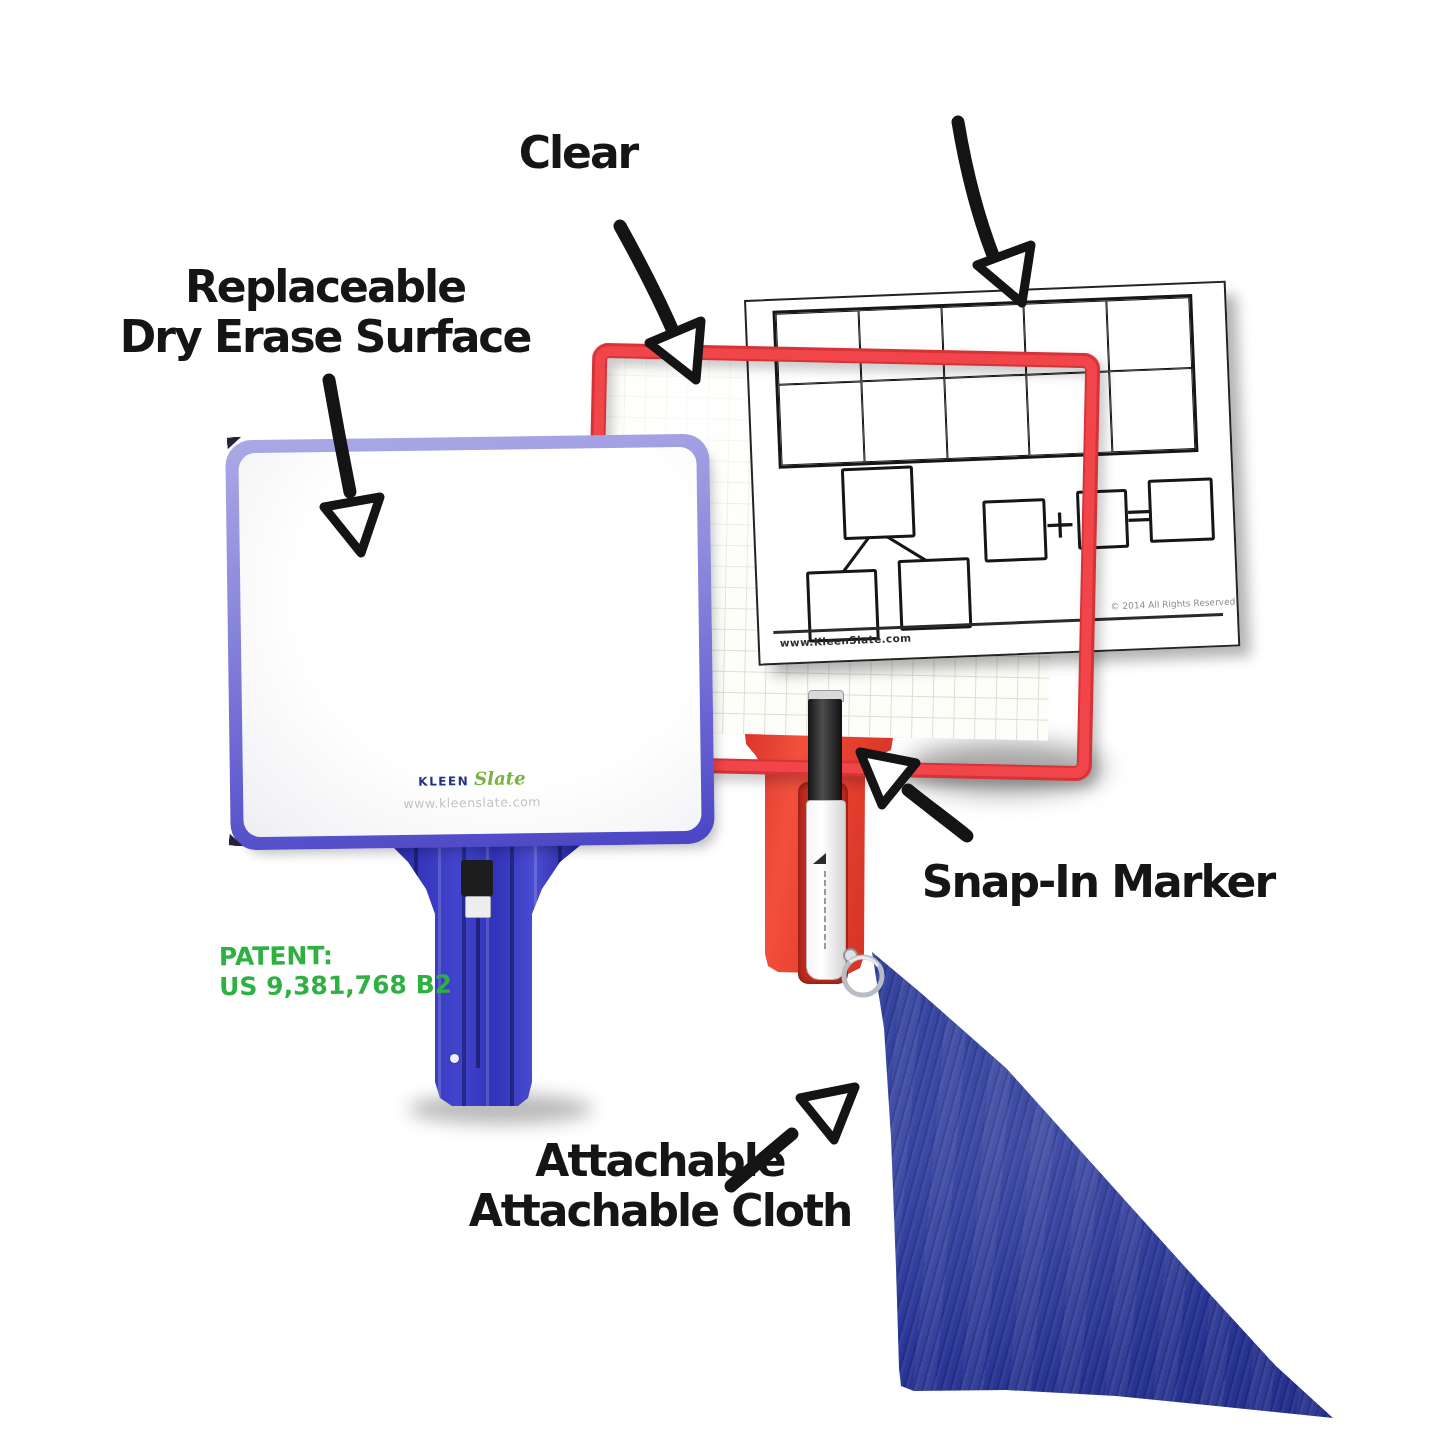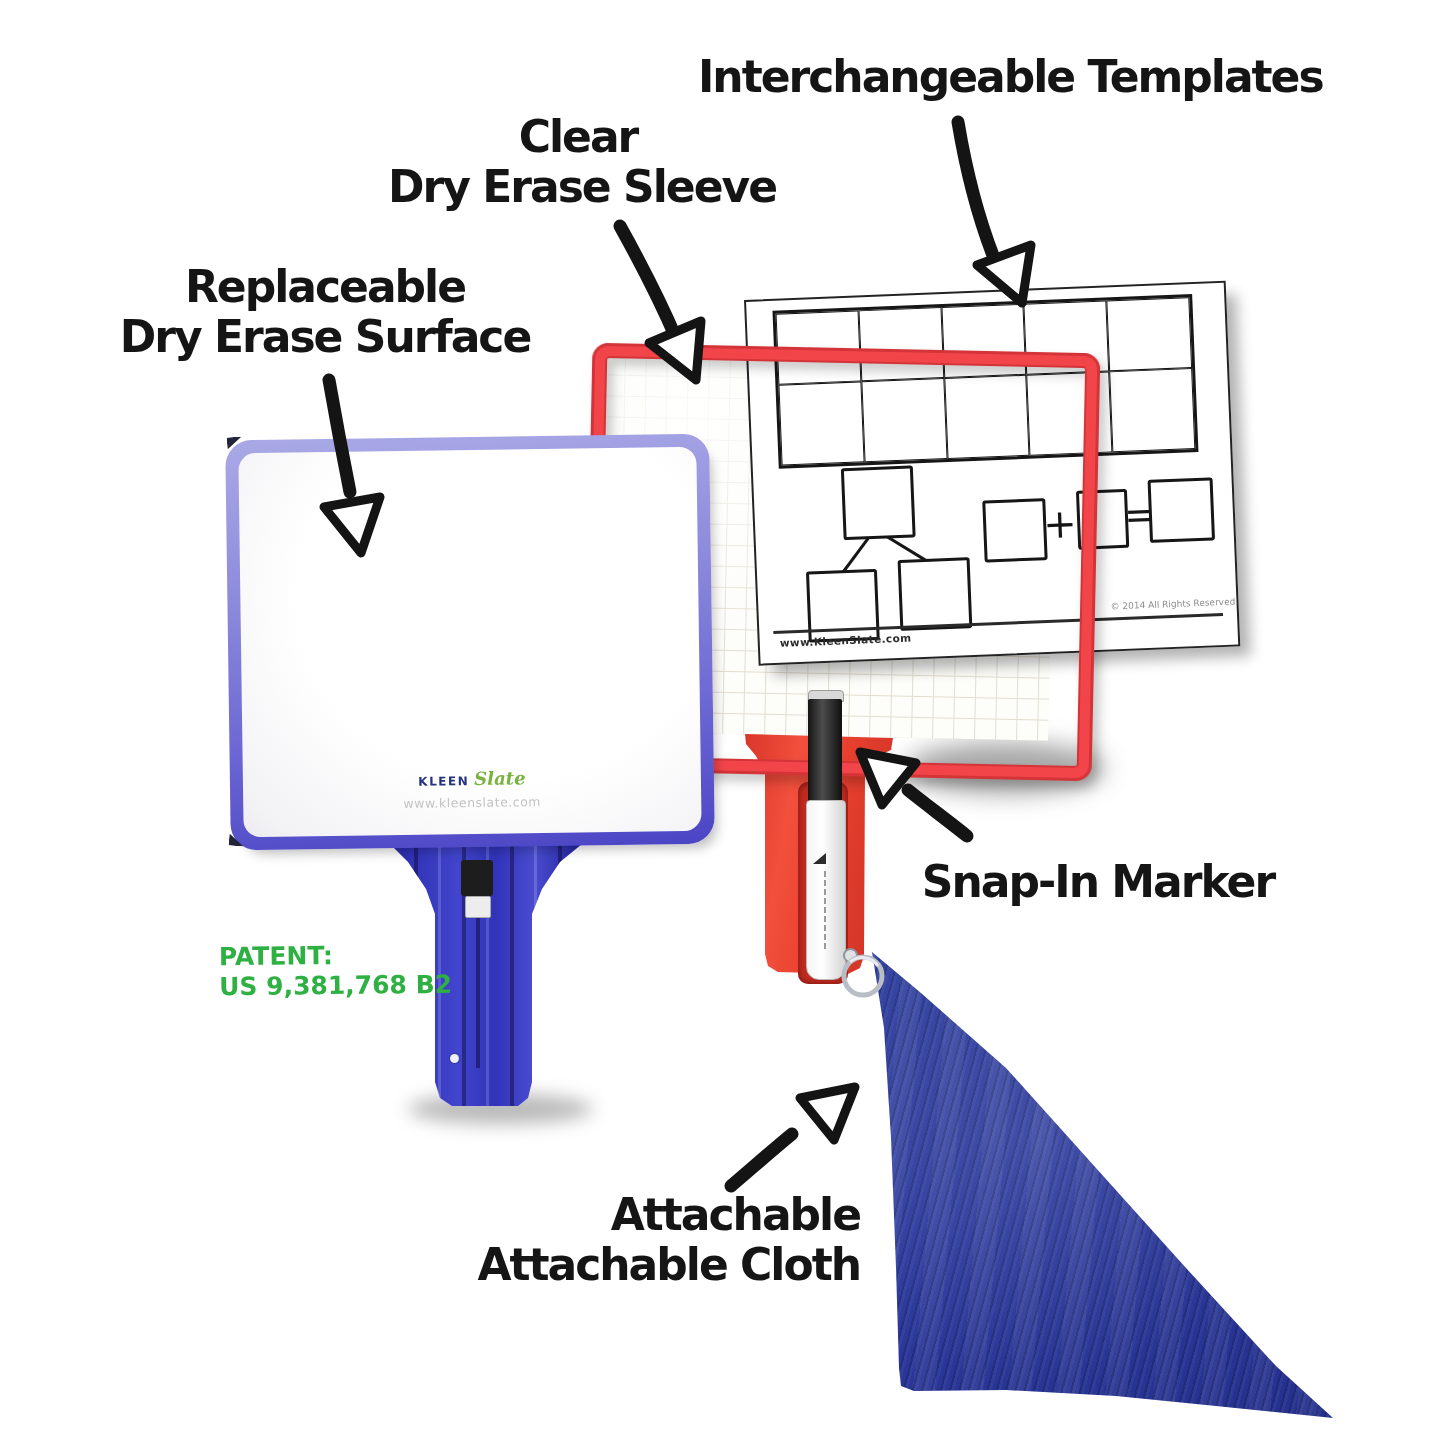--- a/index.html
+++ b/index.html
@@ -210,35 +210,31 @@
     <g stroke="#141414" fill="none" stroke-linecap="round">
       <path d="M731 1186 C750 1170 770 1152 792 1134" stroke-width="13"></path>
       <polygon points="855,1087 834,1140 800,1098" fill="#ffffff" stroke-width="9" stroke-linejoin="round"></polygon>
     </g>
     <g fill="none">
       <circle cx="863" cy="976" r="19" stroke="#b9bdc5" stroke-width="5"></circle>
       <path d="M850 962 A19 19 0 0 1 878 966" stroke="#e8eaee" stroke-width="3"></path>
     </g>
   </svg>
 
-  <div class="callout" style="left:698px;top:52px;">
-    <span>Interchangeable Templates</span>
-  </div>
-  <div class="callout" style="left:388px;top:112px;width:380px;">
+  <div class="callout" style="left:388px;top:128px;width:380px;">
     <span>Clear</span>
-    <span class="l2">Dry Erase Sleeve</span>
   </div>
   <div class="callout" style="left:110px;top:262px;width:430px;">
     <span>Replaceable</span>
     <span class="l2">Dry Erase Surface</span>
   </div>
   <div class="callout" style="left:898px;top:844px;width:400px;margin-top:13px;">
     <span>Snap-In Marker</span>
   </div>
-  <div class="callout" style="left:460px;top:1190px;width:400px;text-align:right;">
+  <div class="callout" style="left:460px;top:1136px;width:400px;">
     <span>Attachable</span>
     <span class="l2">Attachable Cloth</span>
   </div>
 
   <div class="patent">
     <span>PATENT:</span><br>
     <span>US 9,381,768 B2</span>
   </div>
 
 </div>

